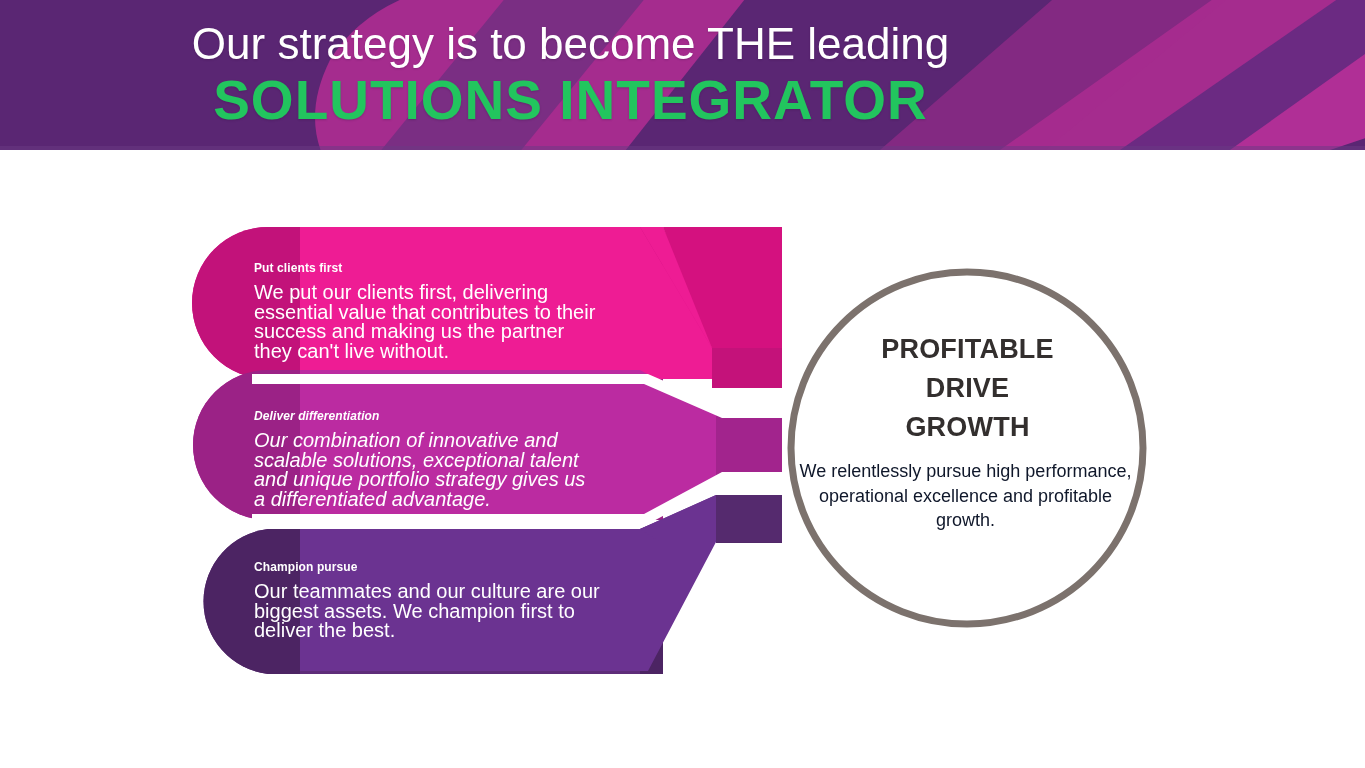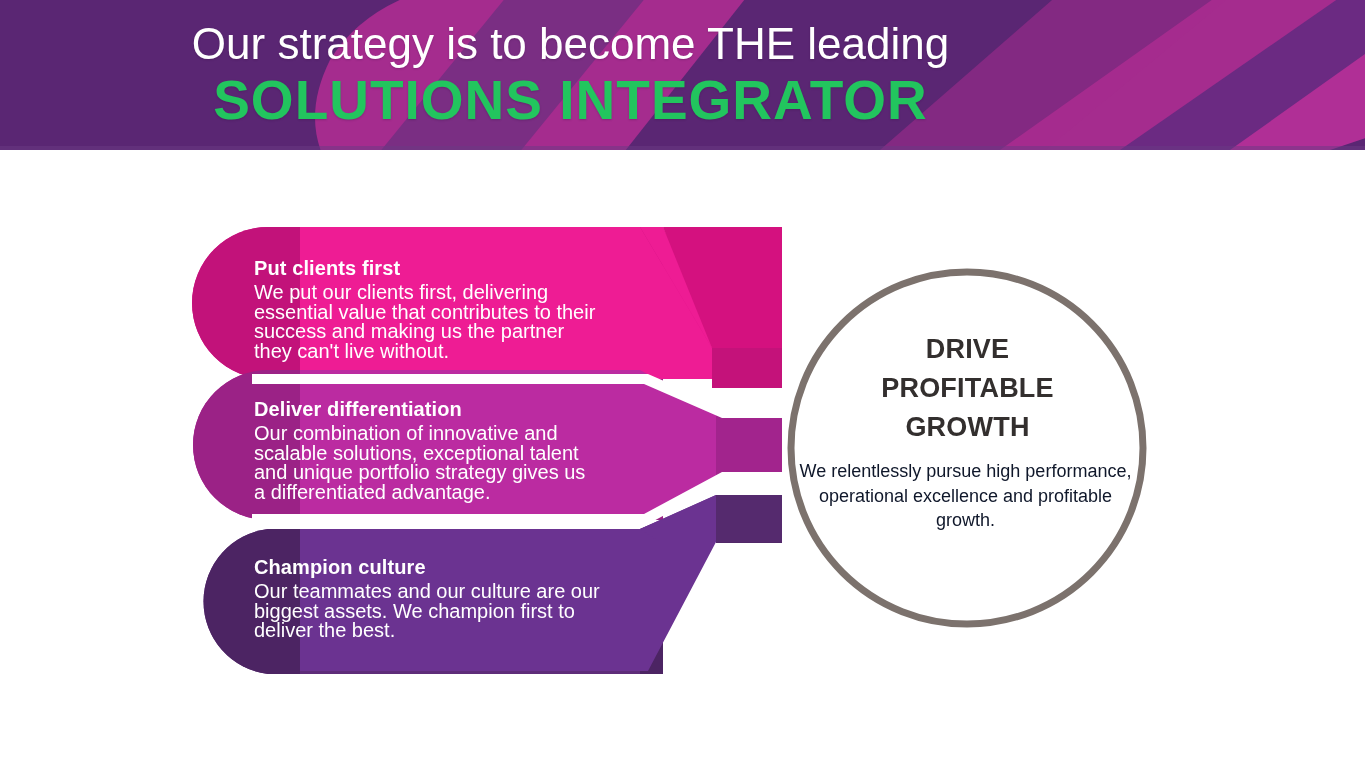--- a/index.html
+++ b/index.html
@@ -84,35 +84,35 @@
     position: absolute;
     left: 0; top: 0;
   }
 
   
   .bar-text {
     position: absolute;
     color: #ffffff;
   }
   .bar-heading {
-    font-size: 20px;
+    font-size: 12px;
     font-weight: bold;
     line-height: 26px;
     margin: 0 0 2px 0;
     letter-spacing: 0.1px;
   }
   .bar-body {
     font-size: 20px;
     font-weight: 400;
     line-height: 19.6px;
     margin: 0;
   }
 
   #bar-text-1 { left: 254px; top: 105px; width: 350px; }
-  #bar-text-2 { left: 254px; top: 246px; width: 340px; }
+  #bar-text-2 { left: 254px; top: 253px; width: 340px; font-style: italic; }
   #bar-text-3 { left: 254px; top: 404px; width: 355px; }
 
   
   #circle-text {
     position: absolute;
     left: 795px;
     top: 180px;
     width: 345px;
     text-align: center;
     color: #2b2b2b;
@@ -234,28 +234,28 @@
       <div class="bar-heading">Put clients first</div>
       <div class="bar-body">We put our clients first, delivering essential value that contributes to their success and making us the partner they can't live without.</div>
     </div>
 
     <div class="bar-text" id="bar-text-2">
       <div class="bar-heading">Deliver differentiation</div>
       <div class="bar-body">Our combination of innovative and scalable solutions, exceptional talent and unique portfolio strategy gives us a differentiated advantage.</div>
     </div>
 
     <div class="bar-text" id="bar-text-3">
-      <div class="bar-heading">Champion culture</div>
+      <div class="bar-heading">Champion pursue</div>
       <div class="bar-body">Our teammates and our culture are our biggest assets. We champion first to deliver the best.</div>
     </div>
 
     <div id="circle-text">
       <div id="circle-heading">
+        <div>PROFITABLE</div>
         <div>DRIVE</div>
-        <div>PROFITABLE</div>
         <div>GROWTH</div>
       </div>
       <div id="circle-body">We relentlessly pursue high performance, operational excellence and profitable growth.</div>
     </div>
   </div>
 
   <div id="footer">
 
     
 

